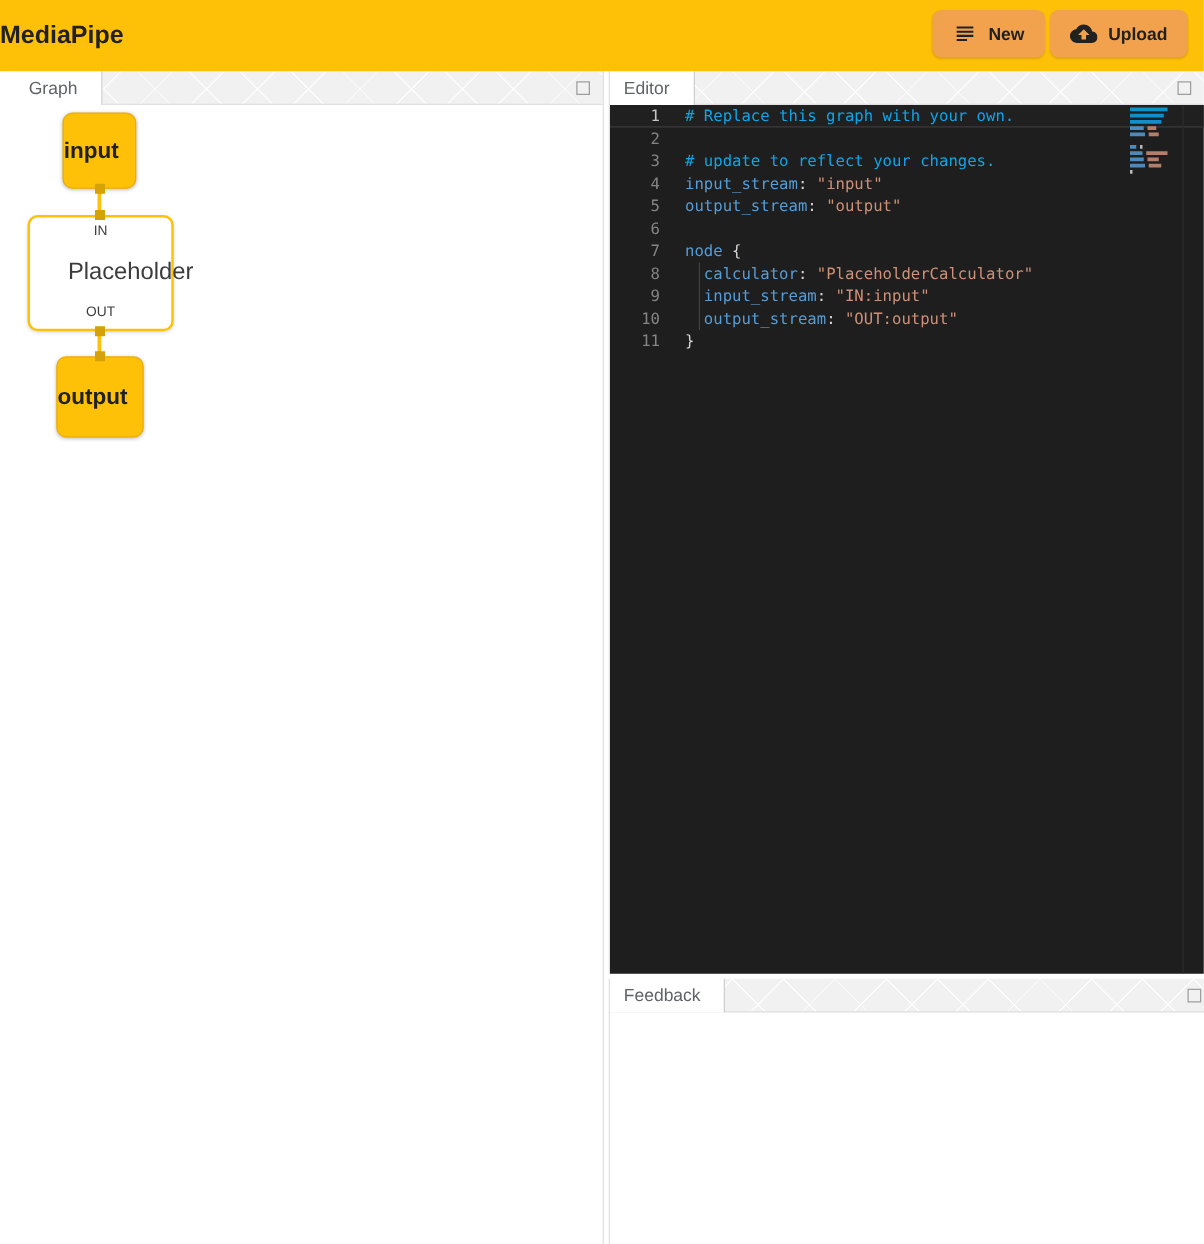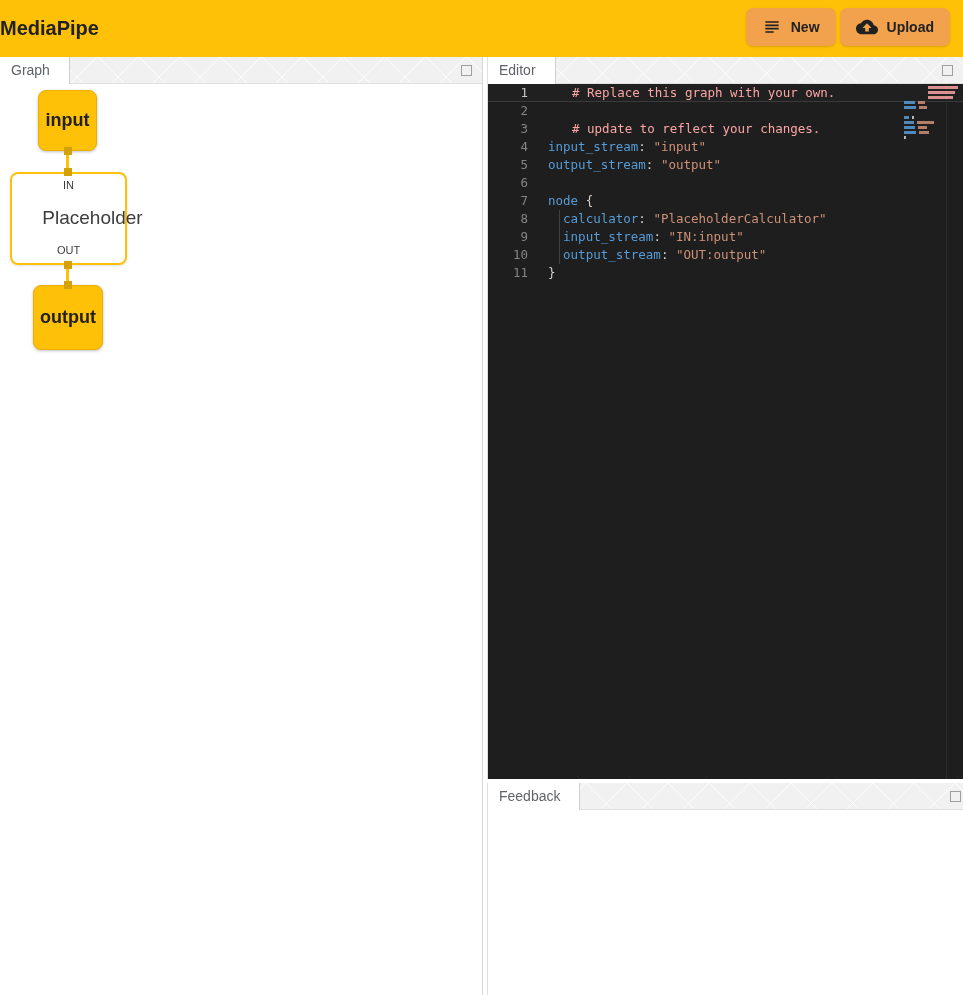--- a/index.html
+++ b/index.html
@@ -13,38 +13,38 @@
   .appbar-actions { position:absolute; right:13px; top:8px; display:flex; gap:4px; }
   .bar-btn { height:38px; padding:0 16px; background:#F2A24D; border:none;
              border-radius:7px; display:flex; align-items:center; gap:9px;
              font-family:"Liberation Sans", sans-serif;
              font-size:14px; font-weight:600; color:#212121; cursor:pointer;
              box-shadow:0 1px 2px rgba(0,0,0,0.15); }
   .bar-btn svg { display:block; }
 
   
   .panel { position:absolute; background:#fff; }
-  .panel-left  { left:0;   top:57px;  width:483px; height:938px; border-right:1px solid #d8d8d8; }
+  .panel-left  { left:0;   top:57px;  width:483px; height:938px; border-right:1px solid #d8d8d8;padding-left:12px; }
   .panel-editor{ left:487px; top:57px; width:476px; height:722px; border-left:1px solid #e0e0e0; }
   .panel-feedback{ left:487px; top:783px; width:484px; height:212px; border-left:1px solid #e0e0e0; }
 
   .tabstrip { position:relative; height:27px; background-color:#f1f1f1;
       background-image:
         repeating-linear-gradient(45deg,  rgba(255,255,255,.8) 0 1px, rgba(0,0,0,0) 1px 29px),
         repeating-linear-gradient(-45deg, rgba(255,255,255,.8) 0 1px, rgba(0,0,0,0) 1px 29px);
       border-bottom:1px solid #e0e0e0; }
   .tab { position:absolute; left:0; top:0; height:27px; background:#fff;
          border-right:1px solid #cfcfcf; padding:0 19px 0 11px;
          font-size:14px; color:#5f6368; line-height:26px; cursor:default; }
   .max-btn { position:absolute; right:10px; top:8px; width:11px; height:11px;
              border:1px solid #9e9e9e; background:transparent; cursor:pointer; padding:0; }
 
   
   .graph-canvas { position:relative; width:100%; height:calc(100% - 27px); background:#fff; }
-  .gnode { position:absolute; display:flex; align-items:center; justify-content:center;
+  .gnode { position:absolute; display:flex; align-items:center; justify-content:flex-start;
            border-radius:8px; cursor:grab; }
   .gnode-yellow { background:#FFC107; border:1px solid #ecae00;
                   box-shadow:0 1px 3px rgba(0,0,0,0.25);
                   font-size:18px; font-weight:700; color:#212121; }
   .node-input  { left:38px; top:6px;  width:59px; height:61px; }
   .node-output { left:33px; top:201px; width:70px; height:65px; }
   .node-placeholder { left:10px; top:88px; width:117px; height:93px;
            background:#fff; border:2px solid #FFC107; border-radius:8px;
            flex-direction:column; justify-content:space-between;
            padding:5px 0 7px 0; box-shadow:0 1px 3px rgba(0,0,0,0.12); }
@@ -61,21 +61,21 @@
   .code-area { position:relative; width:100%; height:calc(100% - 27px);
                background:#1E1E1E; overflow:hidden;
                font-family:"DejaVu Sans Mono","Liberation Mono",monospace;
                font-size:12.5px; color:#D4D4D4; }
   .code-lines { position:absolute; left:0; top:0; right:0; }
   .code-line { display:flex; height:18px; line-height:18px; }
   .code-line .ln { width:40px; text-align:right; color:#858585; flex:0 0 40px; }
   .code-line .txt { padding-left:20px; white-space:pre; }
   .code-line.current { background:#202020; border-bottom:1px solid #3a3a3a; }
   .code-line.current .ln { color:#c6c6c6; }
-  .tk-comment { color:#fca5a5;margin-left:24px; } .tk-key { color:#569CD6; }
+  .tk-comment { color:#0ea5e9; } .tk-key { color:#569CD6; }
   .tk-string { color:#CE9178; }  .tk-punct { color:#D4D4D4; }
   .indent-guide { position:absolute; left:71px; top:126px; width:1px; height:54px; background:#404040; }
   .ruler-line { position:absolute; right:16px; top:0; bottom:0; width:1px; background:#2b2b2b; }
   .minimap { position:absolute; right:23px; top:2px; width:36px; }
   .mm-row { height:3px; margin-bottom:2px; white-space:nowrap; font-size:0; }
   .mm-seg { display:inline-block; height:3px; margin-right:3px; background:currentColor; opacity:.85; }
 
   .feedback-content { width:100%; height:calc(100% - 27px); background:#fff; }
 </style>
 </head>

